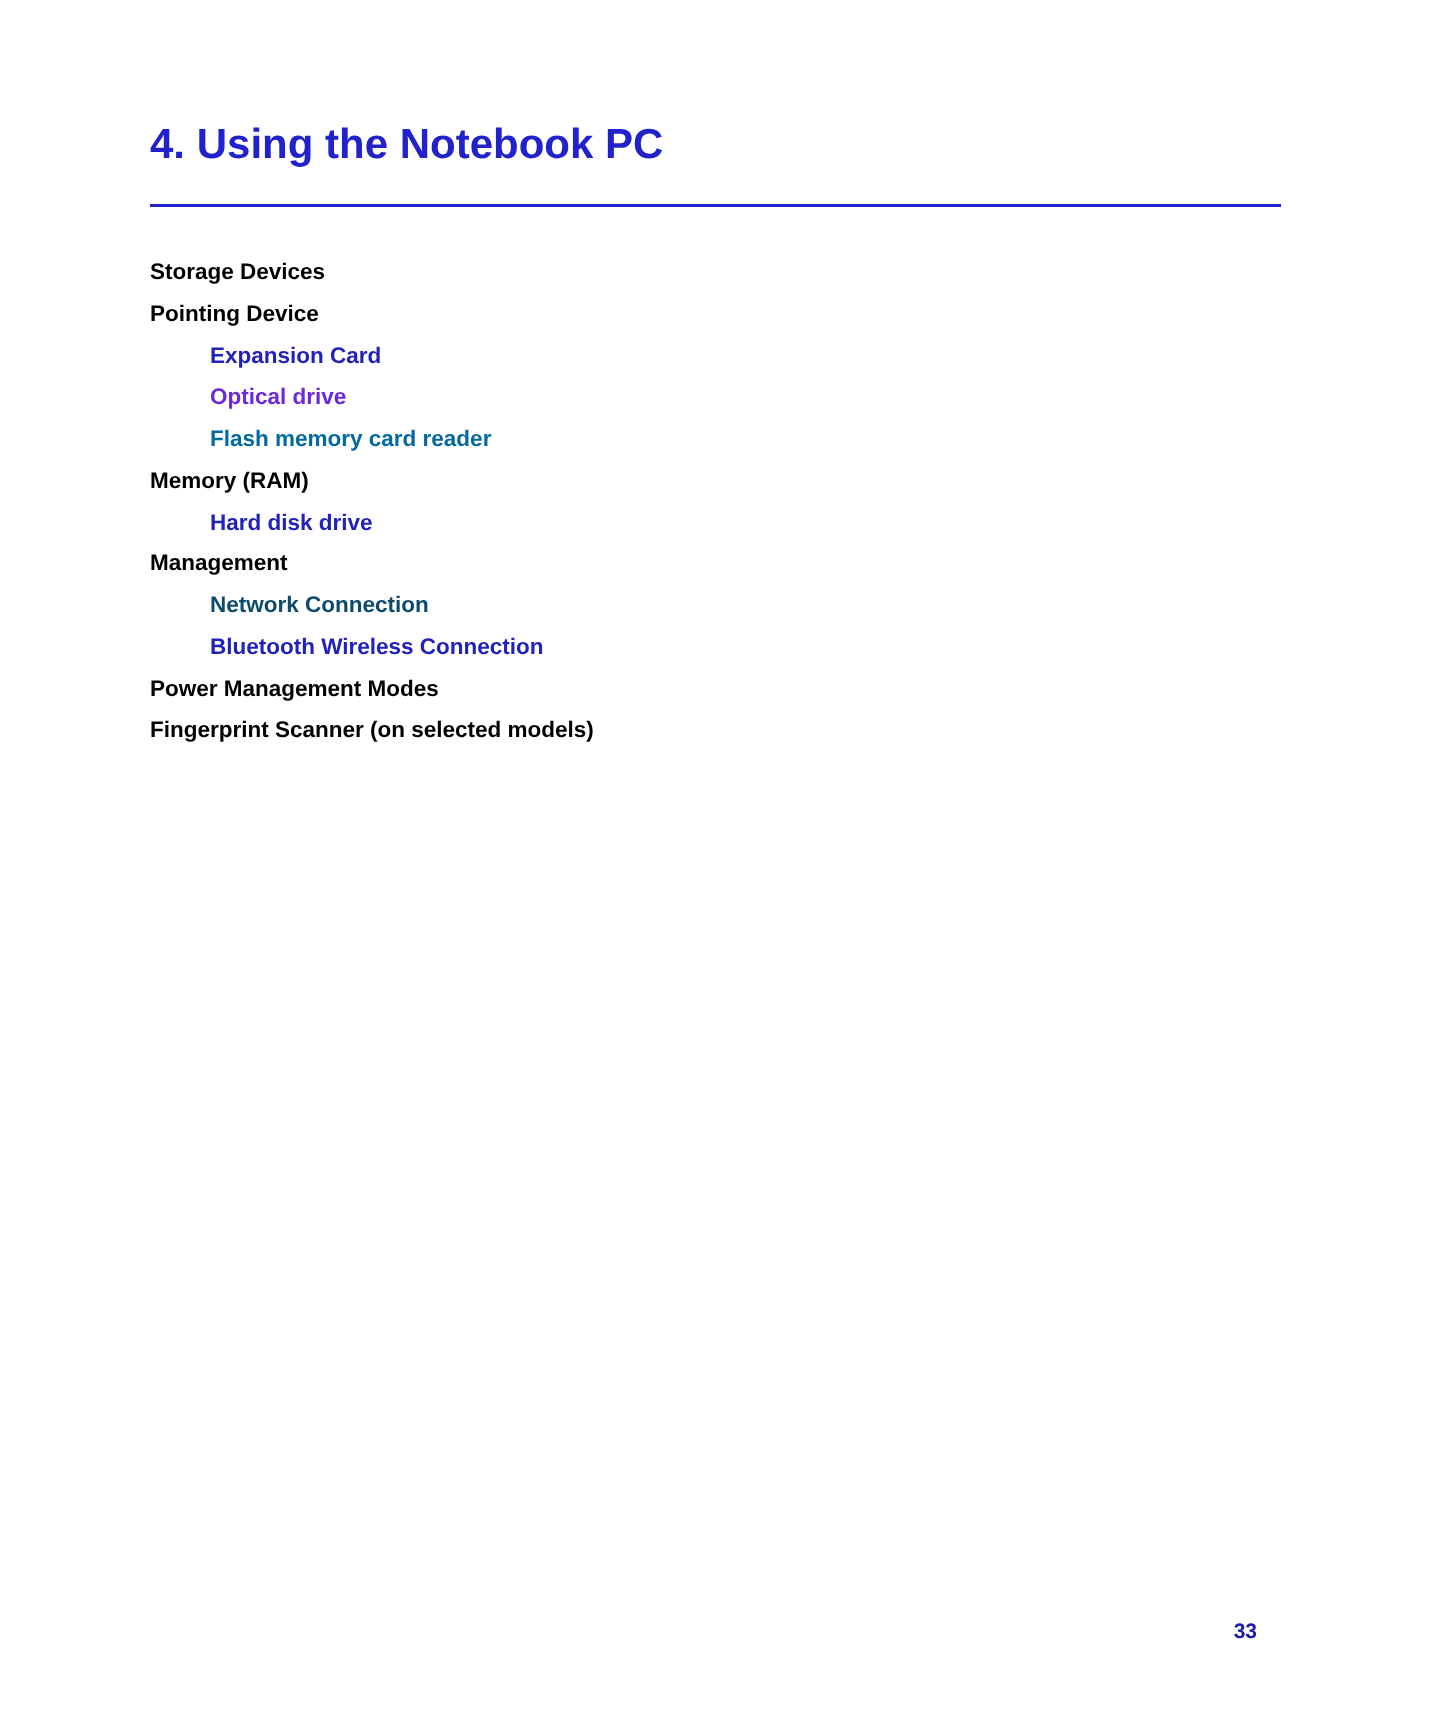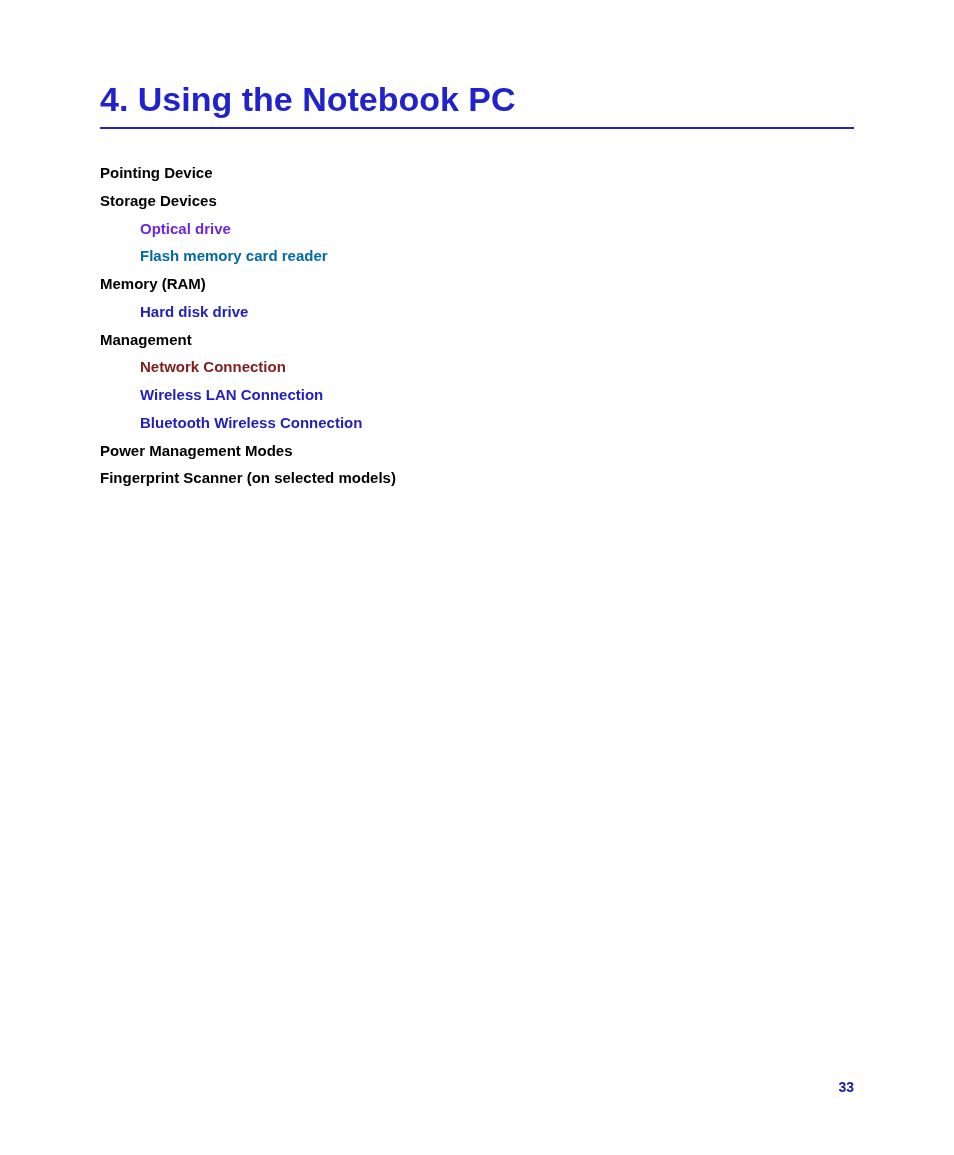--- a/index.html
+++ b/index.html
@@ -17,24 +17,24 @@
       overflow: hidden;
     }
 
     .page-container {
       padding: 80px 100px 60px 100px;
       position: relative;
       height: 100%;
     }
 
     .chapter-title {
-      font-size: 34px;
+      font-size: 28px;
       font-weight: bold;
       color: #2222cc;
-      margin-bottom: 8px;
+      margin-bottom: 24px;
     }
 
     .title-underline {
       border: none;
       border-top: 2px solid #2222cc;
       margin-bottom: 30px;
     }
 
     .toc-list {
       list-style: none;
@@ -52,47 +52,47 @@
       color: #1a1aaa;
     }
 
     .toc-item.top-level {
       color: #000000;
     }
 
     .page-number {
       position: absolute;
       bottom: 60px;
-      right: 100px;
+      right: 116px;
       font-size: 14px;
       font-weight: bold;
       color: #1a1aaa;
     }
   </style>
 </head>
 <body>
 
 <div class="page-container">
 
   <h1 class="chapter-title">
     <span>4.</span>
     <span>Using the Notebook PC</span>
   </h1>
   <hr class="title-underline">
 
   <ul class="toc-list">
 
-  <li class="toc-item top-level" style="color: rgb(0, 0, 0);">Pointing Device</li>
-      <li class="toc-item top-level" style="color: rgb(0, 0, 0);">Storage Devices</li>
+  <li class="toc-item top-level" style="color: rgb(0, 0, 0);">Storage Devices</li>
+      <li class="toc-item top-level" style="color: rgb(0, 0, 0);">Pointing Device</li>
+      <li class="toc-item indented" style="color: rgb(34, 34, 187);">Expansion Card</li>
       <li class="toc-item indented" style="color: #6d28d9;">Optical drive</li>
       <li class="toc-item indented" style="color: #0369a1;">Flash memory card reader</li>
       <li class="toc-item top-level" style="color: rgb(0, 0, 0);">Memory (RAM)</li>
       <li class="toc-item indented" style="color: rgb(34, 34, 187);">Hard disk drive</li>
       <li class="toc-item top-level" style="color: rgb(0, 0, 0);">Management</li>
-      <li class="toc-item indented" style="color: #7f1d1d;">Network Connection</li>
-      <li class="toc-item indented" style="color: rgb(34, 34, 187);">Wireless LAN Connection</li>
+      <li class="toc-item indented" style="color: #0c4a6e;">Network Connection</li>
       <li class="toc-item indented" style="color: rgb(34, 34, 187);">Bluetooth Wireless Connection</li>
       <li class="toc-item top-level" style="color: rgb(0, 0, 0);">Power Management Modes</li>
       <li class="toc-item top-level" style="color: rgb(0, 0, 0);">Fingerprint Scanner (on selected models)</li>
     </ul>
 
   <div class="page-number">33</div>
 </div>
 
 </body></html>

